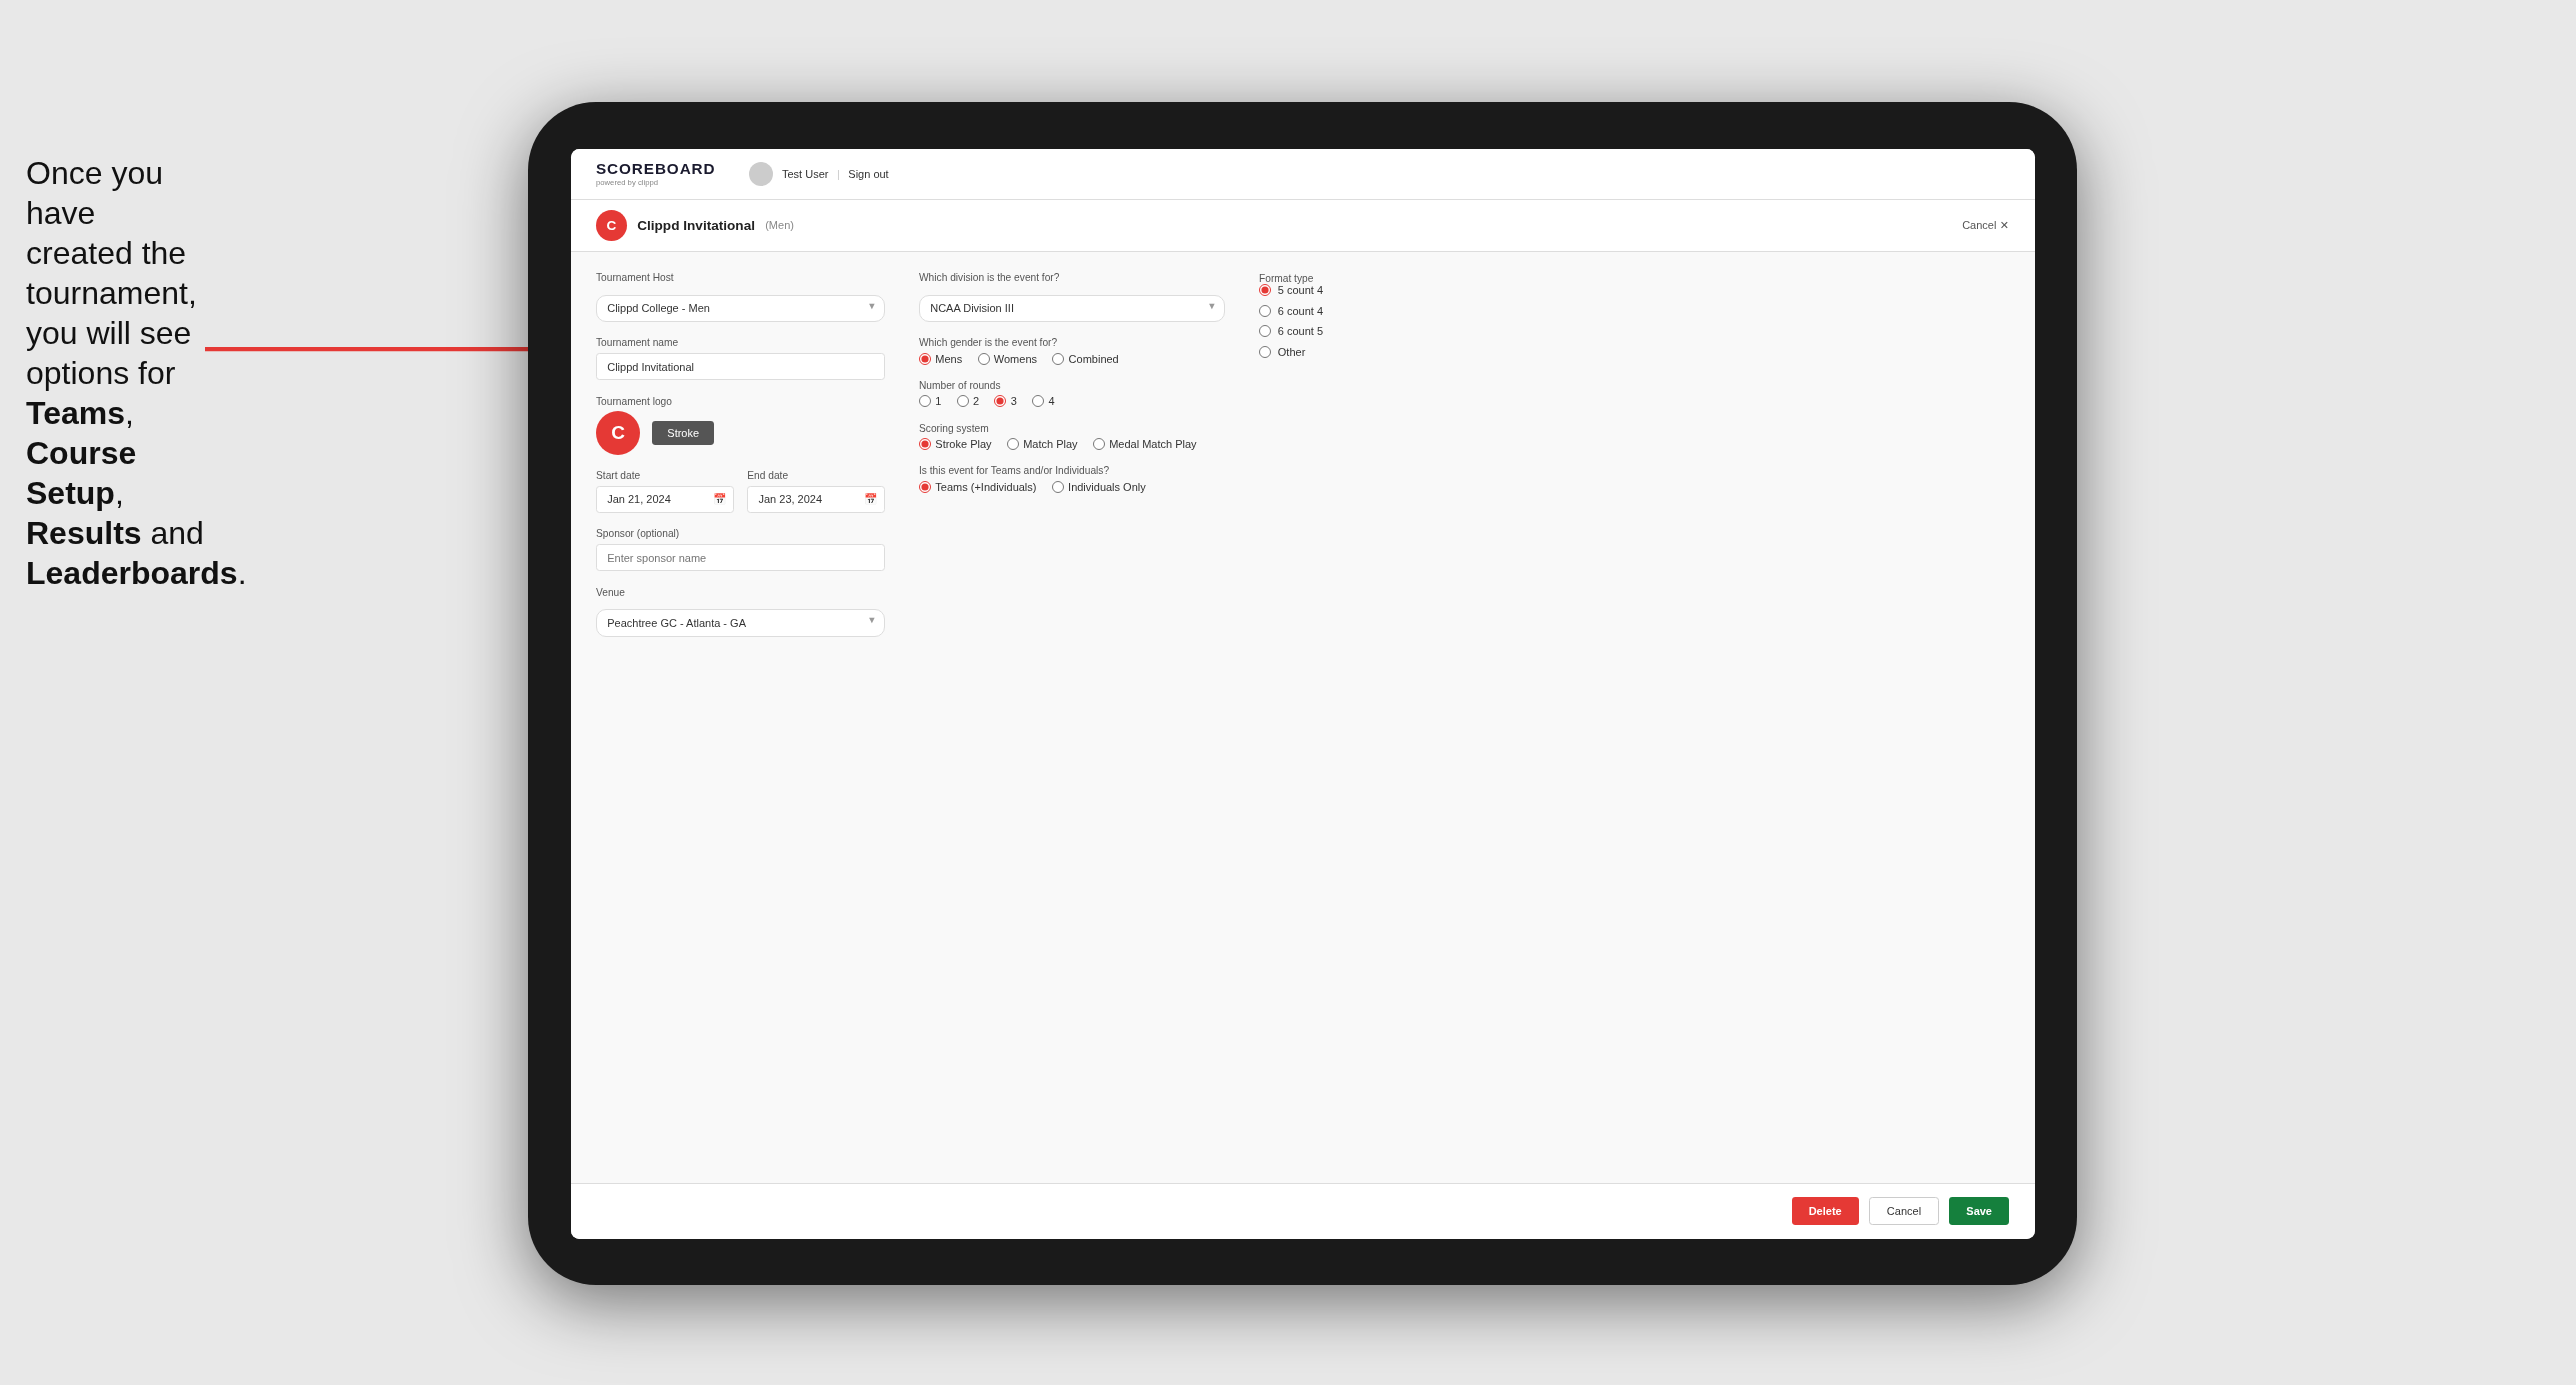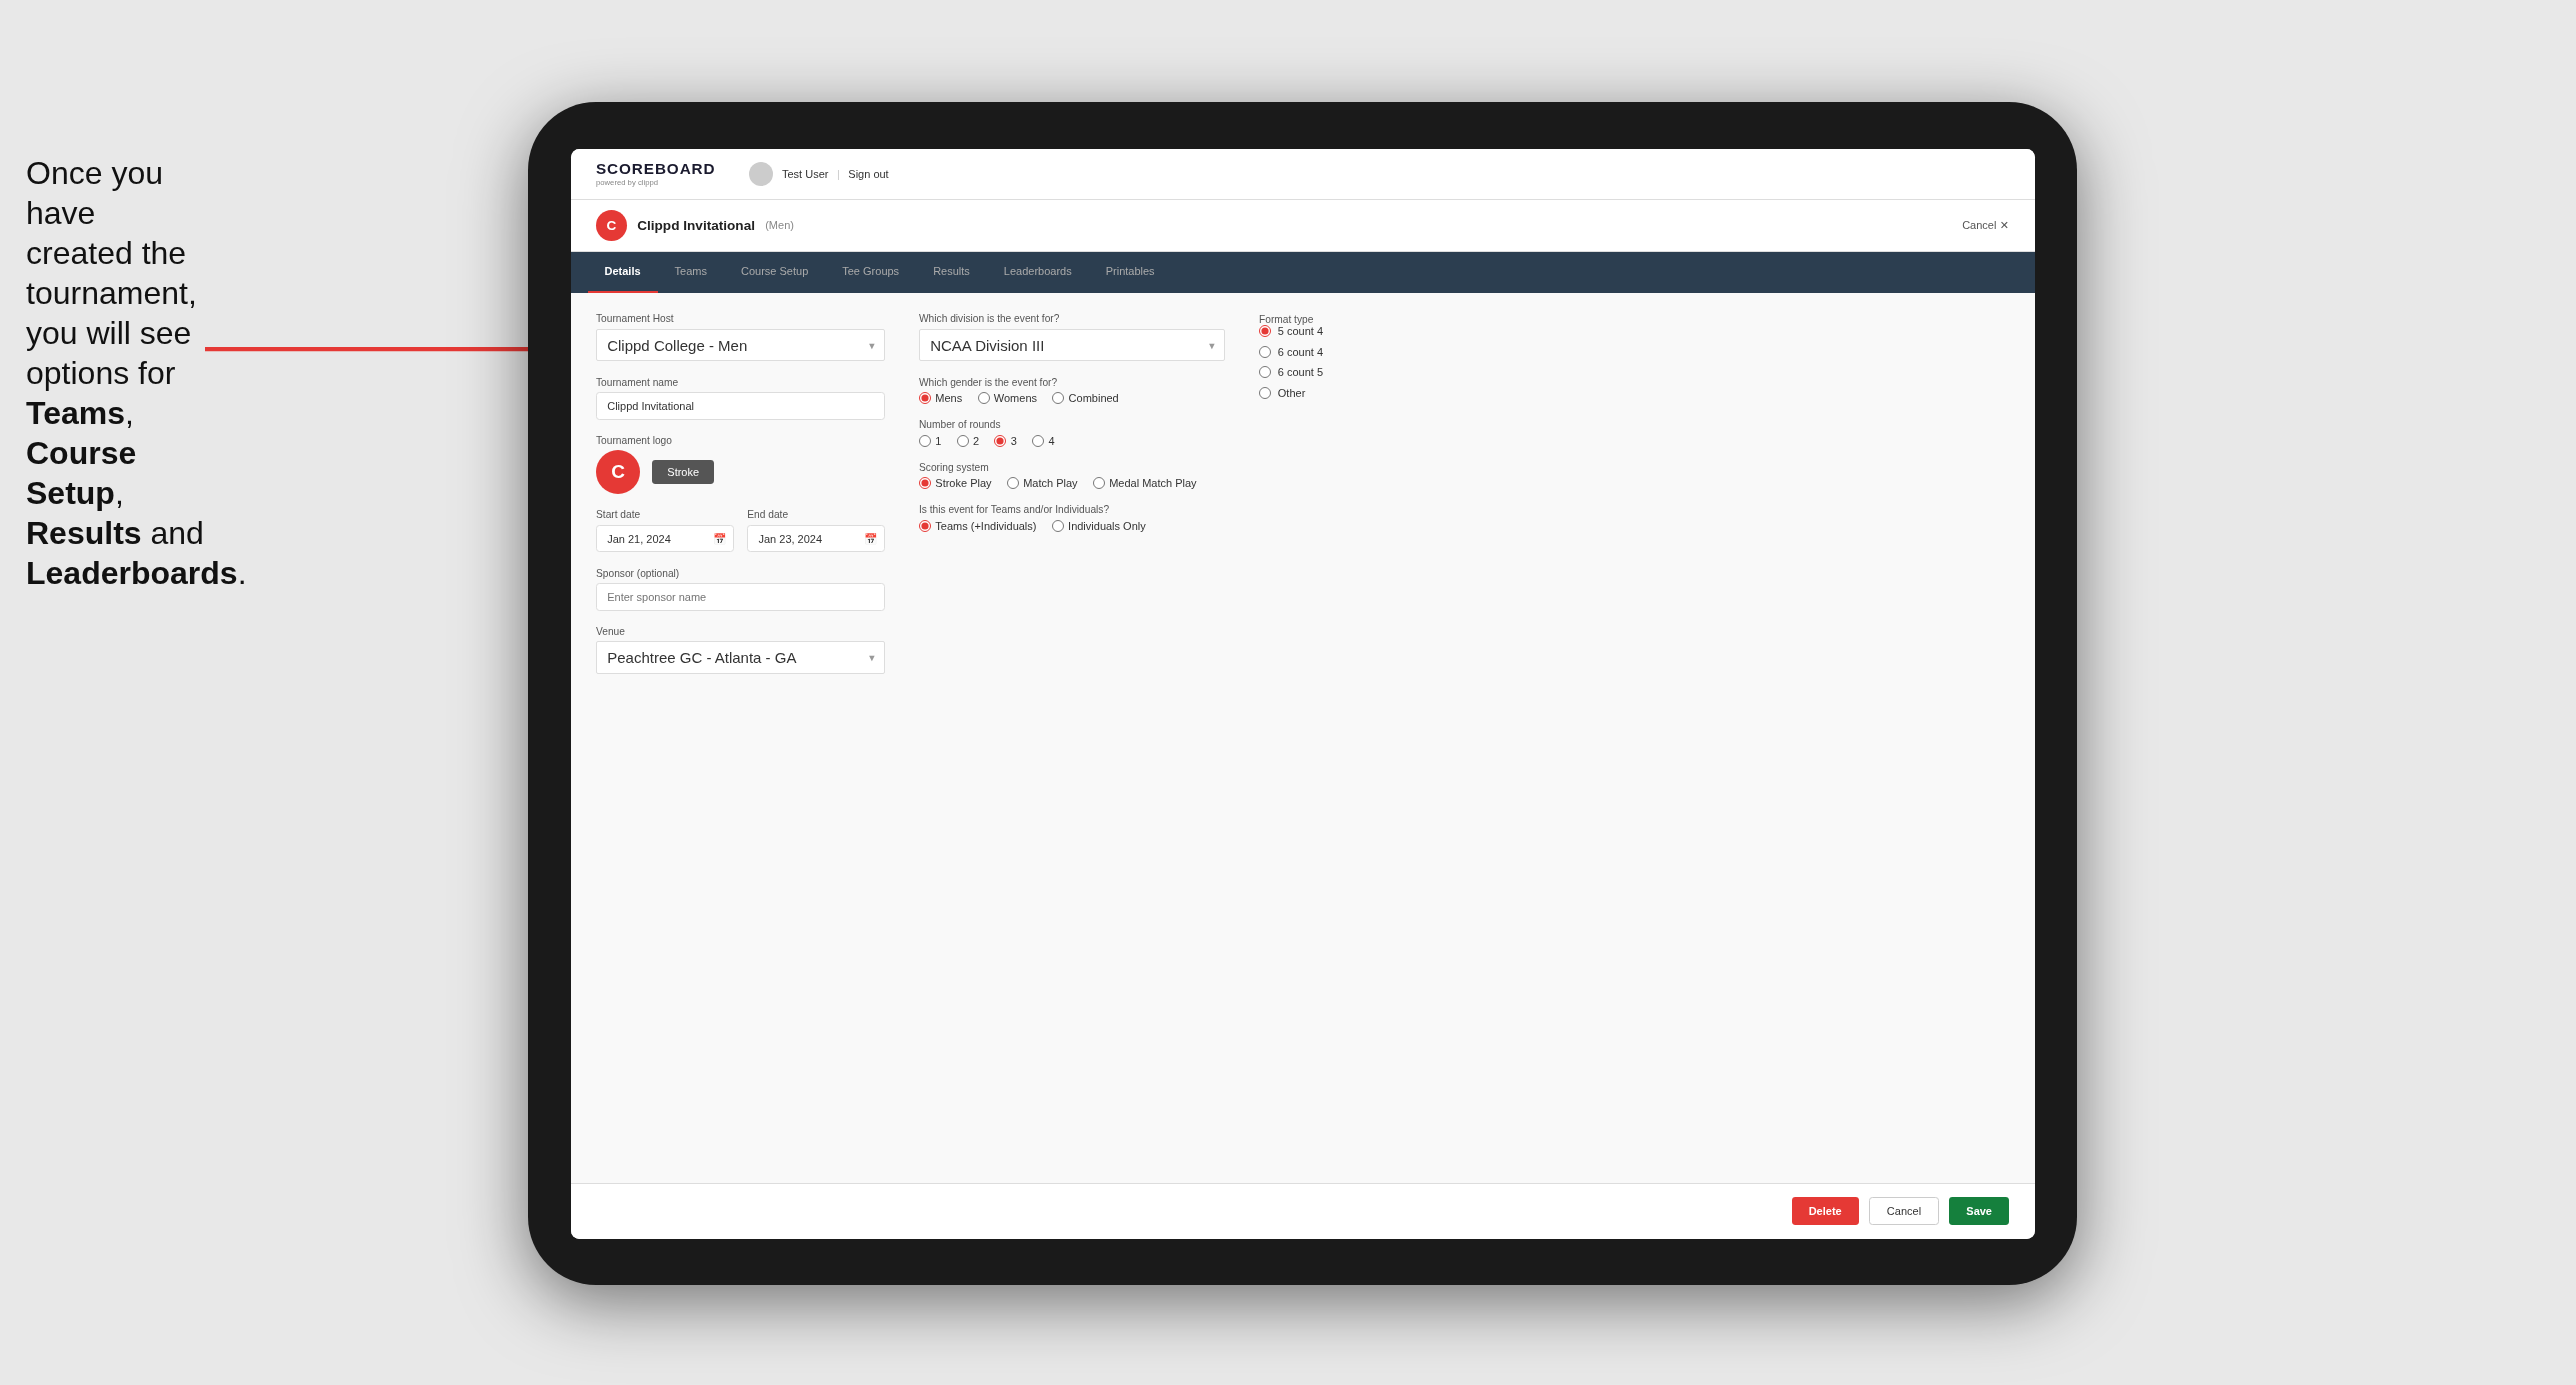--- a/index.html
+++ b/index.html
@@ -240,26 +240,27 @@
 
     .form-select-wrapper {
       position: relative;
       width: 100%;
     }
 
     .form-select {
       width: 100%;
       padding: 6.8px 25.5px 6.8px 10.2px;
       border: 0.9px solid #ddd;
-      border-radius: 2px;
-      font-size: 15px;
+      border-radius: 10px;
+      font-size: 11px;
       background: #fff;
       appearance: none;
       color: #333;
       cursor: pointer;
+      margin-top: 7px;
     }
 
     .select-arrow {
       position: absolute;
       right: 8.5px;
       top: 50%;
       transform: translateY(-50%);
       color: #999;
       pointer-events: none;
       font-size: 9.4px;
@@ -473,29 +474,20 @@
         <div class="tournament-logo-circle">C</div>
         <span class="tournament-name-text">Clippd Invitational</span>
         <span class="tournament-gender-tag">(Men)</span>
       </div>
       <div class="cancel-btn">
         <span>Cancel</span>
         <span>✕</span>
       </div>
     </div>
 
-    <div class="tab-bar">
-      <div class="tab-item active">Details</div>
-      <div class="tab-item">Teams</div>
-      <div class="tab-item">Course Setup</div>
-      <div class="tab-item">Tee Groups</div>
-      <div class="tab-item">Results</div>
-      <div class="tab-item">Leaderboards</div>
-      <div class="tab-item">Printables</div>
-    </div>
 
     <div class="main-content">
 
       <div class="left-column">
 
         <div class="form-group">
           <label class="form-label">Tournament Host</label>
           <div class="form-select-wrapper">
             <select class="form-select">
               <option>Clippd College - Men</option>

